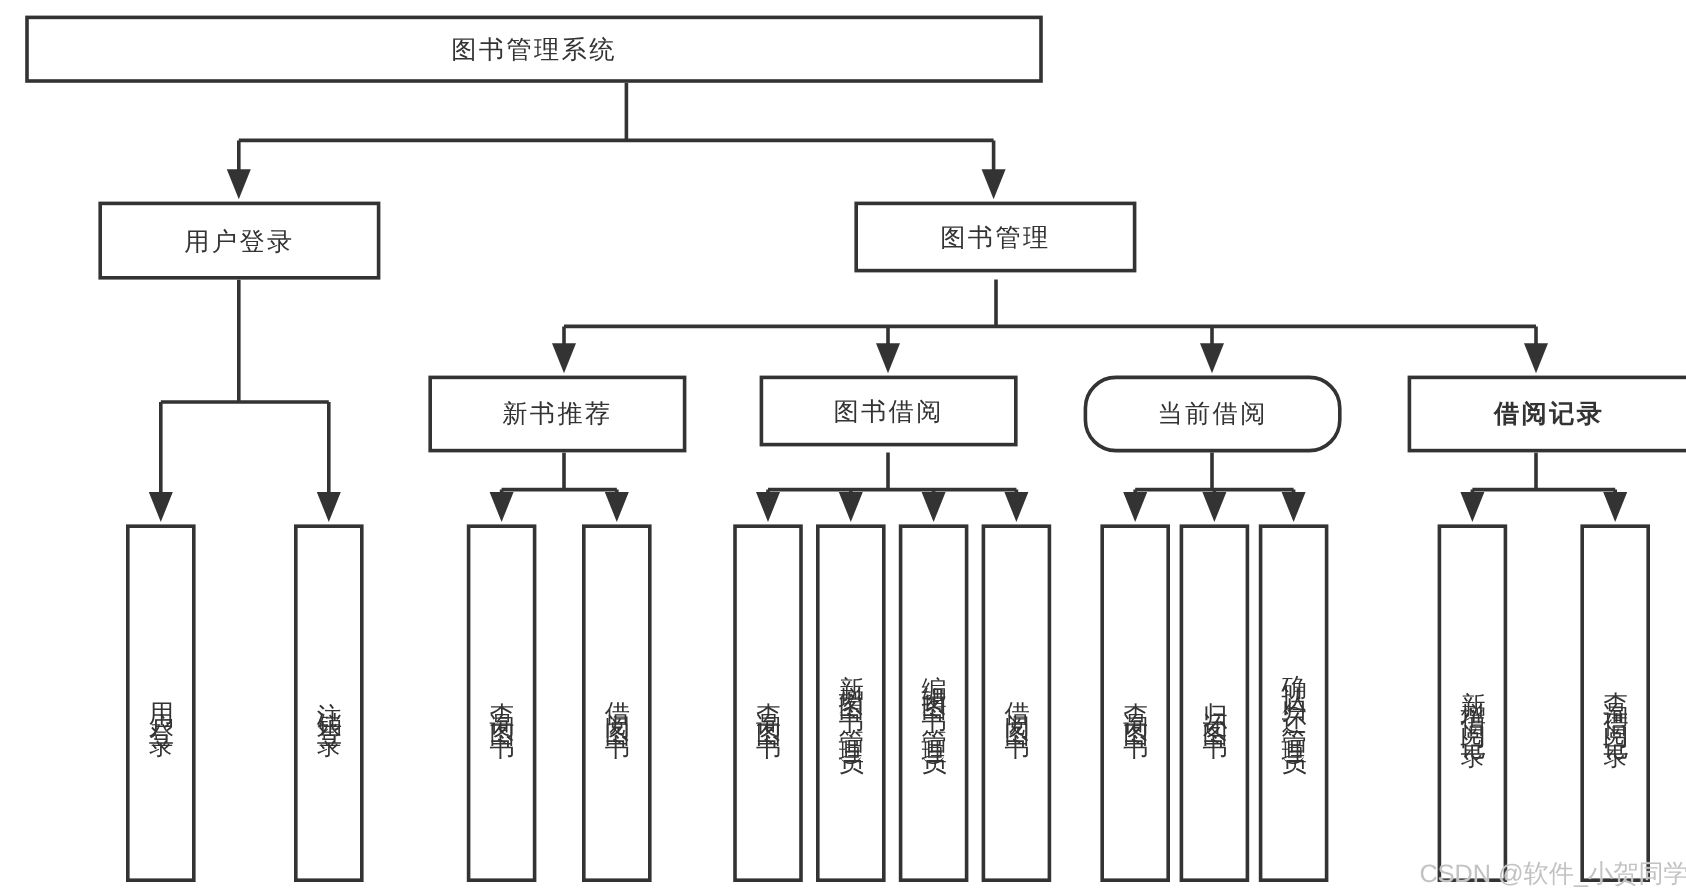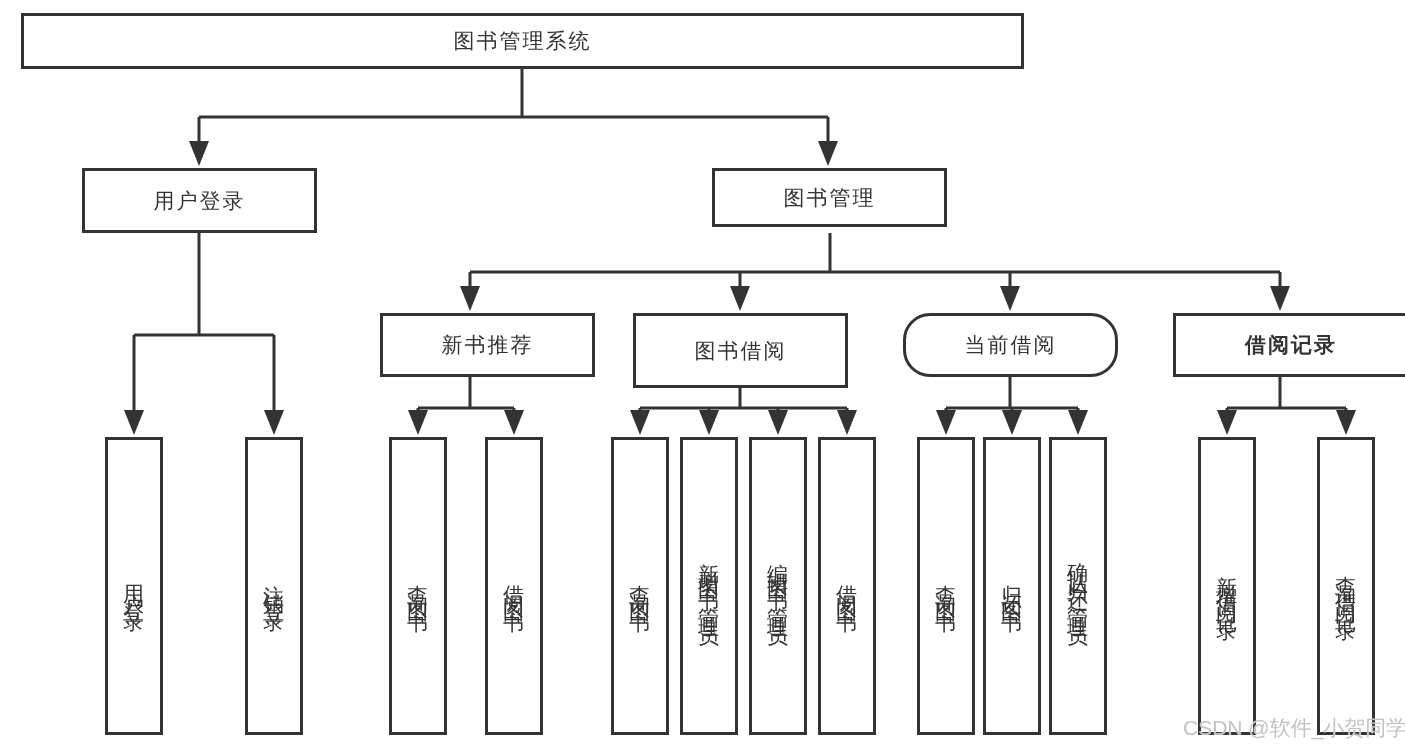--- a/index.html
+++ b/index.html
@@ -35,25 +35,25 @@
   
   .leaf { width: 58px; height: 298px; top: 437px; }
   .vlabel {
     writing-mode: vertical-rl;
     font-size: 21px;
     letter-spacing: 9px;
     line-height: 1;
     white-space: nowrap;
   }
   
-  .pos-root  { left: 21px;  top: 13px;  width: 1003px; height: 56px; }
+  .pos-root  { left: 21px;  top: 13px;  width: 848px; height: 56px; }
   .pos-l2a   { left: 82px;  top: 168px; width: 235px;  height: 65px; }
   .pos-l2b   { left: 712px; top: 168px; width: 235px;  height: 59px; }
-  .pos-l3a   { left: 380px;  top: 313px; width: 215px; height: 64px; }
-  .pos-l3b   { left: 633px;  top: 313px; width: 215px; height: 75px; }
+  .pos-l3a   { left: 357px;  top: 313px; width: 215px; height: 64px; }
+  .pos-l3b   { left: 633px;  top: 313px; width: 215px; height: 59px; }
   .pos-l3c   { left: 903px;  top: 313px; width: 215px; height: 64px; border-radius: 27px; }
   .pos-l3d   { left: 1173px; top: 313px; width: 236px; height: 64px; font-weight: bold; }
   .pos-leaf1  { left: 105px; }
   .pos-leaf2  { left: 245px; }
   .pos-leaf3  { left: 389px; }
   .pos-leaf4  { left: 485px; }
   .pos-leaf5  { left: 611px; }
   .pos-leaf6  { left: 680px; }
   .pos-leaf7  { left: 749px; }
   .pos-leaf8  { left: 818px; }

